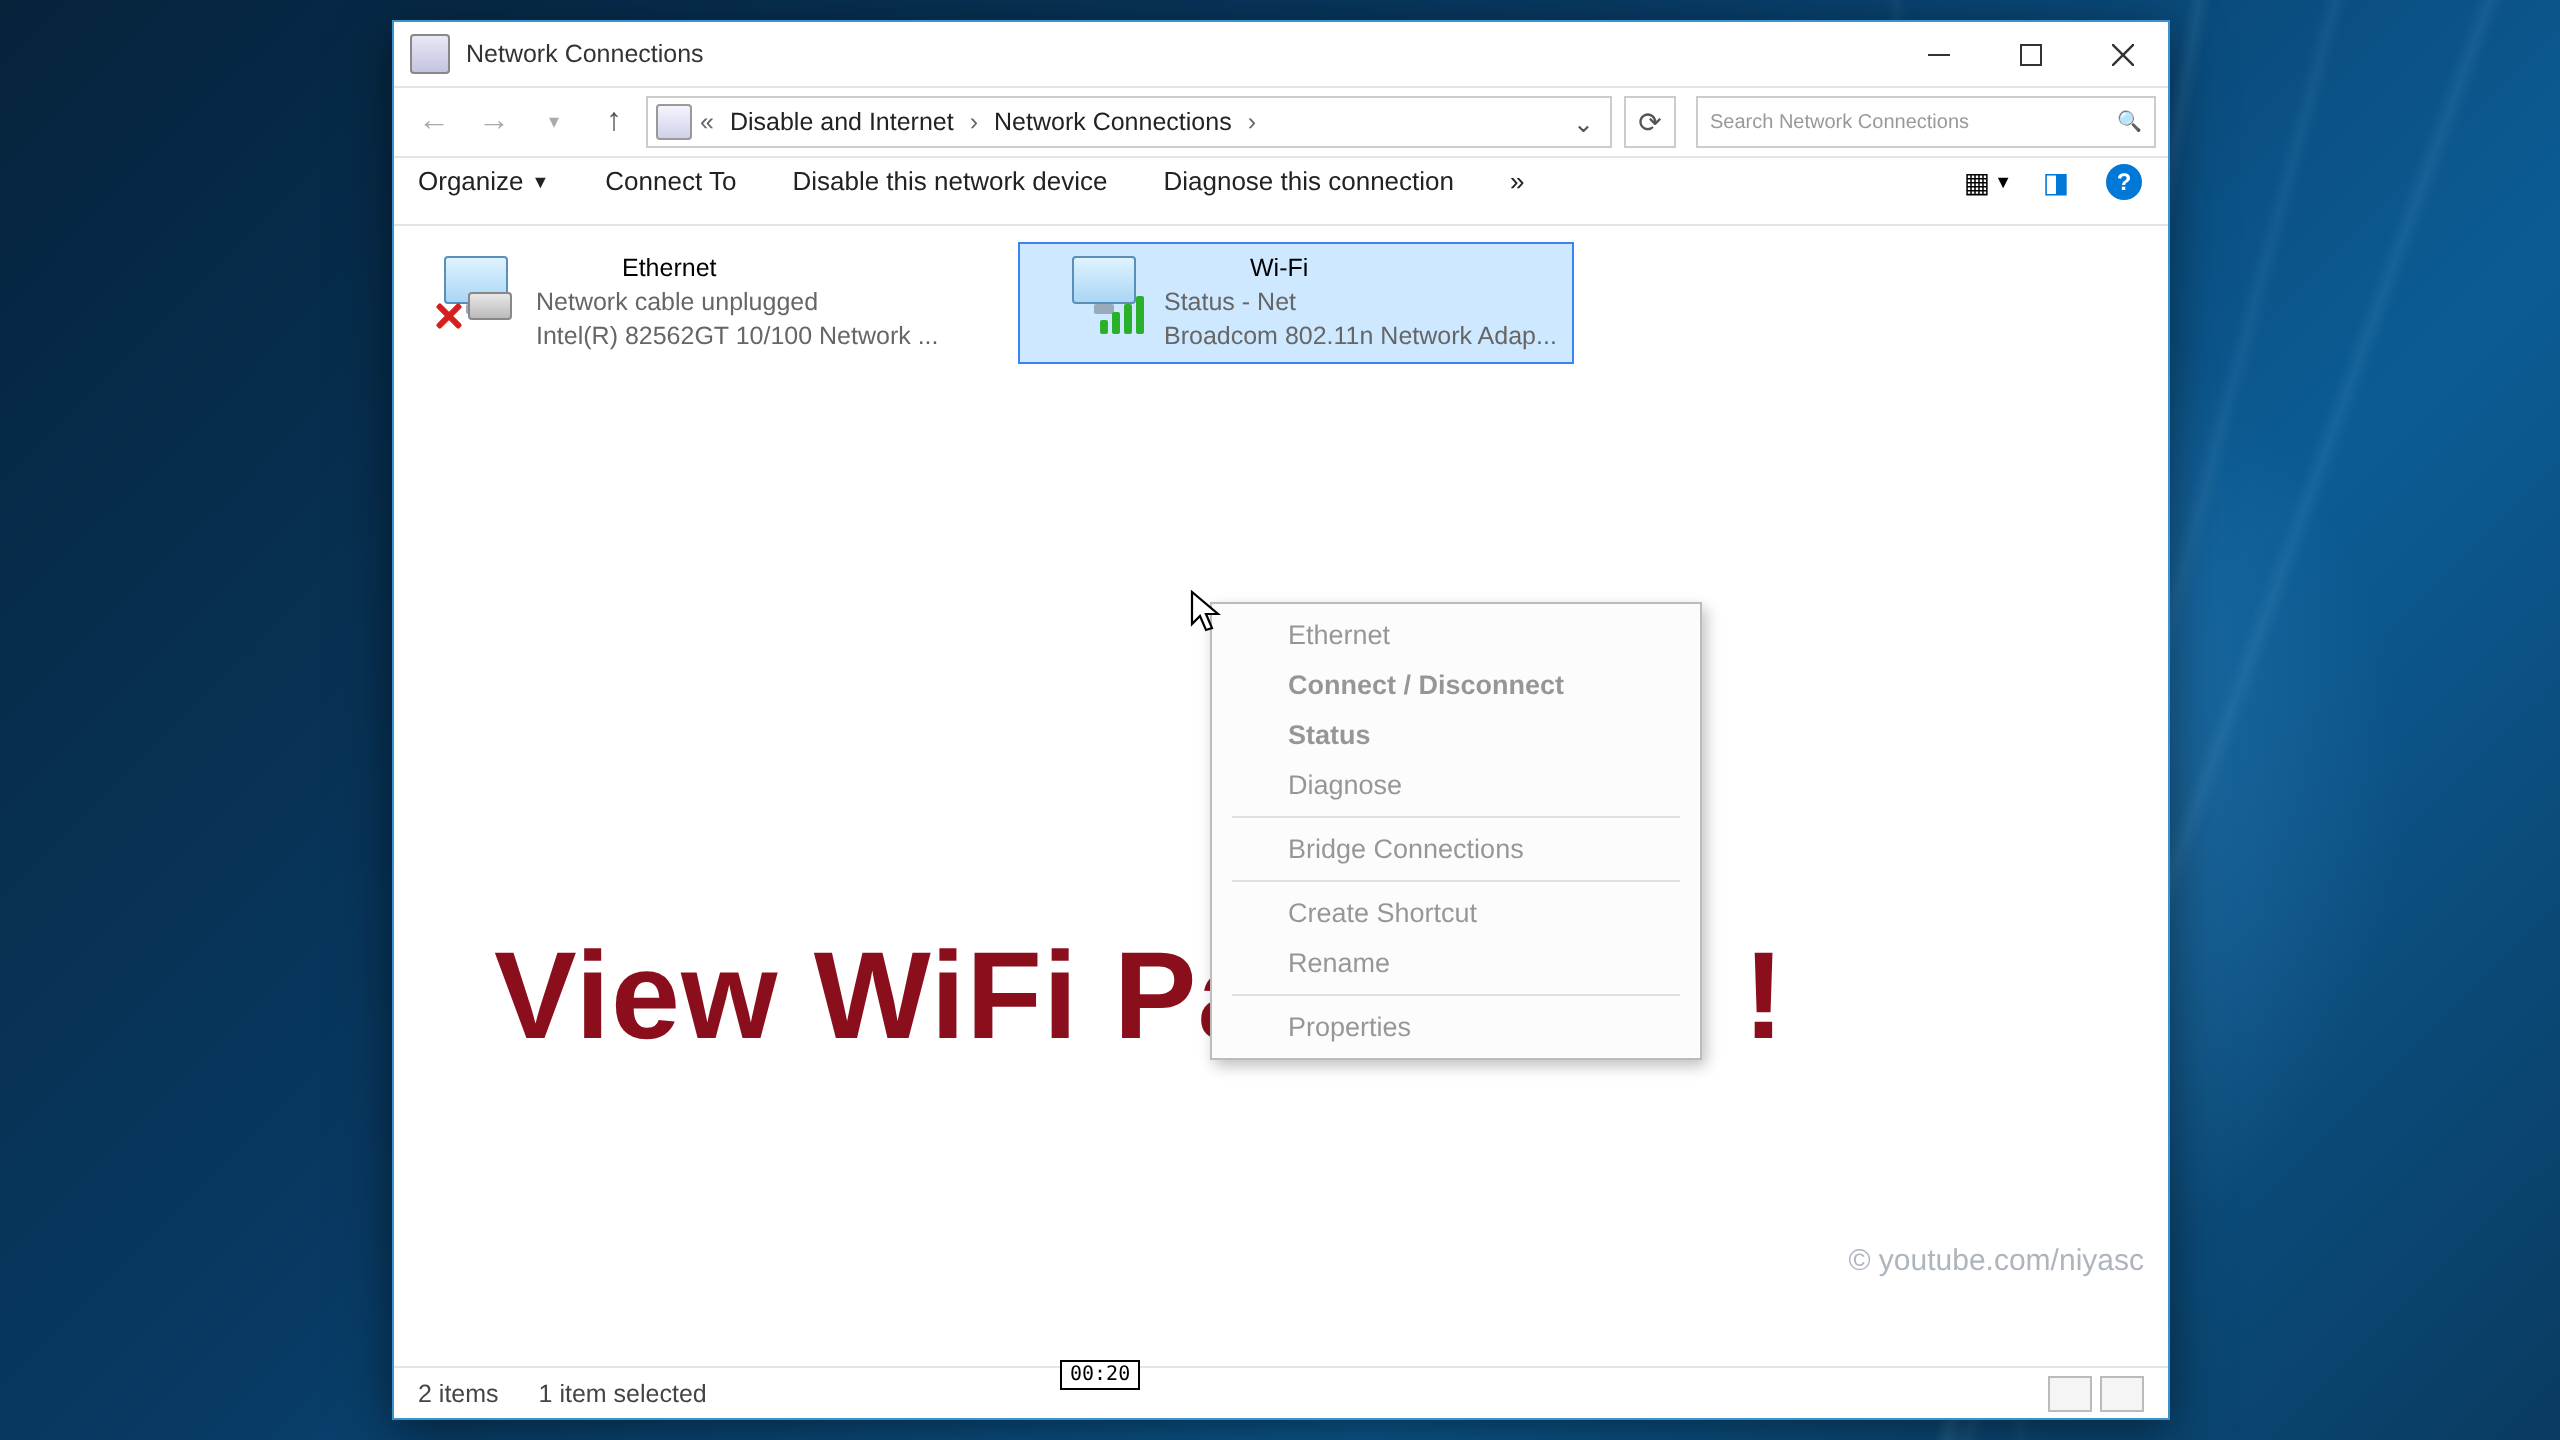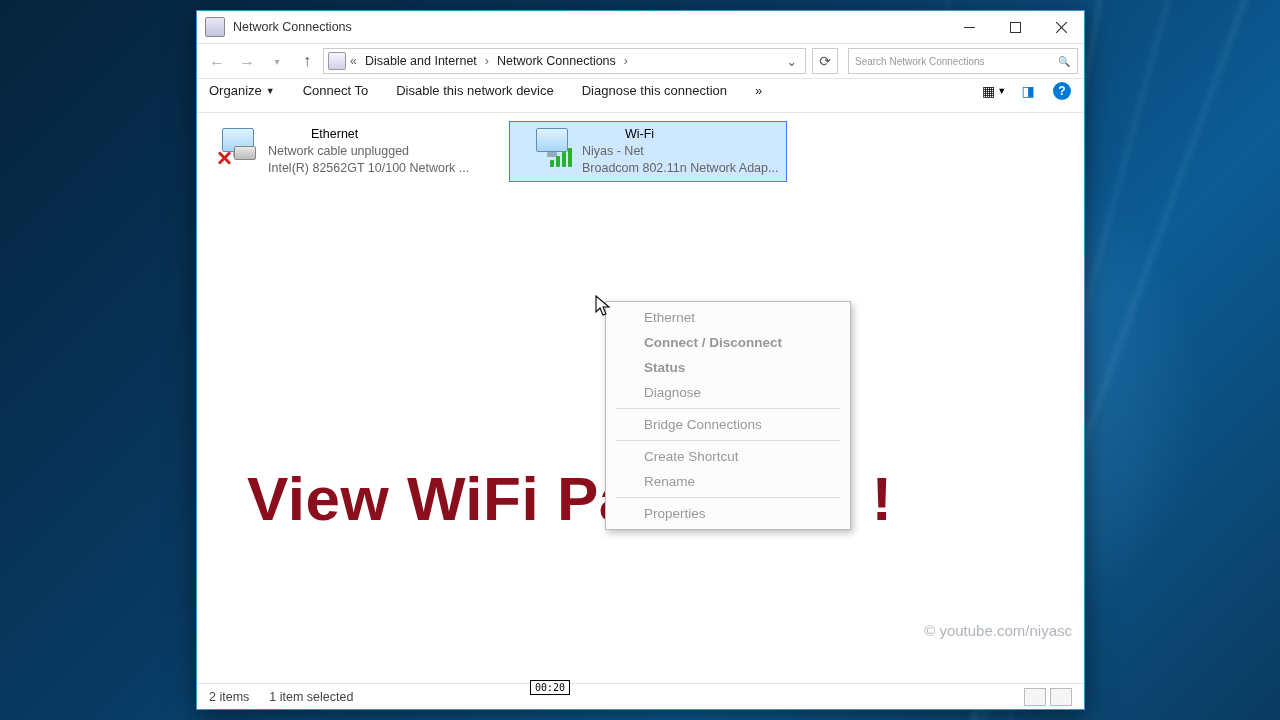--- a/index.html
+++ b/index.html
@@ -205,21 +205,21 @@
           <div class="monitor"></div>
           <div class="wifibars">
               <span></span>
               <span></span>
               <span></span>
               <span></span>
             </div>
         </div>
         <div class="ad-text">
           <div class="ln1">Wi-Fi</div>
-          <div class="ln2">Niyas - Net</div>
+          <div class="ln2">Status - Net</div>
           <div class="ln3">Broadcom 802.11n Network Adap...</div>
         </div>
       </div>
     </div>
 
     <div class="ctxmenu">
       <div class="ctx-item">Ethernet</div>
       <div class="ctx-item bold">Connect / Disconnect</div>
       <div class="ctx-item bold">Status</div>
       <div class="ctx-item">Diagnose</div>

